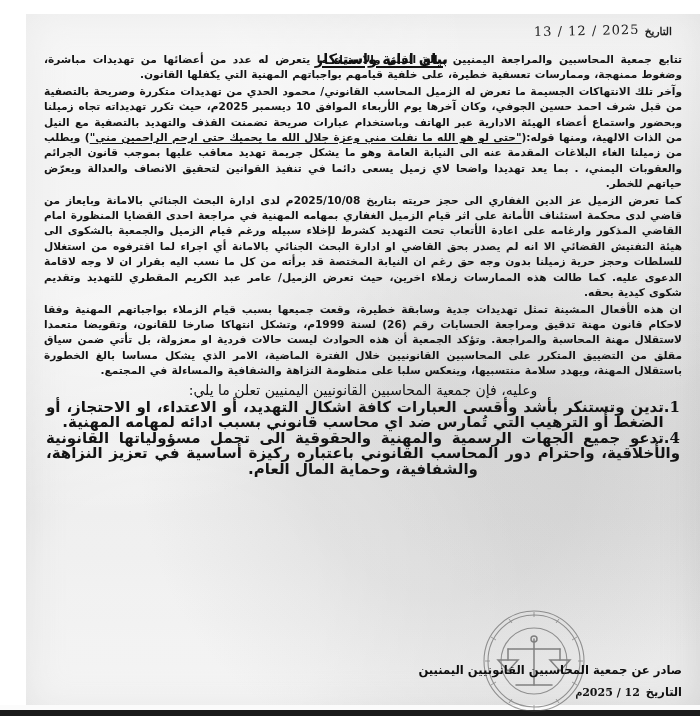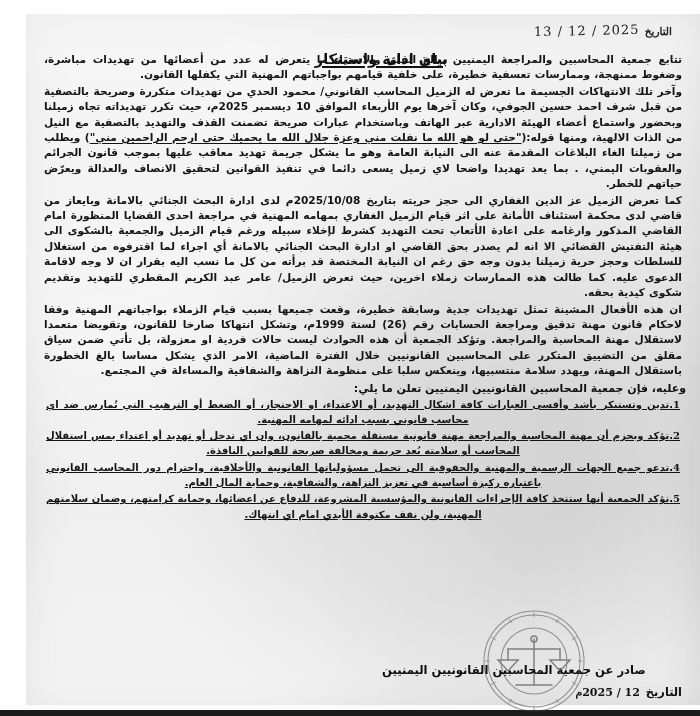--- a/index.html
+++ b/index.html
@@ -104,39 +104,39 @@
   }
   .para.tail-right{text-align-last:right;}
 
   u.quote{
     text-decoration:underline;
     text-underline-offset:1.5px;
   }
 
   
   .decl-head{
-    font-size:11px;
-    font-weight:bold;
+    text-align:center;
+    font-size:14px;
+    font-weight:normal;
     color:#101010;
     margin:3px 0 2px 0;
     letter-spacing:-.1px;
   }
 
   
   .list-item{
     text-align:justify;
     text-align-last:center;
-    font-size:10px;
+    font-size:15px;
     line-height:15.3px;
     color:#141414;
     font-weight:bold;
     margin:0 0 1px 0;
     padding:0 6px;
     letter-spacing:-.15px;
-    text-decoration:underline;
   }
   .list-item .num{
     font-family:"DejaVu Serif","Liberation Serif",serif;
     font-weight:bold;
   }
 
   
   .closing{
     text-align:justify;
     text-align-last:center;
@@ -148,21 +148,21 @@
     padding:0 4px;
     letter-spacing:-.15px;
   }
 
   
   #signature{
     position:absolute;
     right:18px;
     bottom:12px;
     width:300px;
-    text-align:left;
+    text-align:right;
   }
   .sig-line{
     font-size:11.6px;
     font-weight:bold;
     color:#0e0e0e;
     line-height:17px;
     letter-spacing:-.2px;
     position:relative;
     z-index:3;
   }
@@ -219,26 +219,24 @@
     <p class="para tail-right"><span>وآخر تلك الانتهاكات الجسيمة ما تعرض له الزميل المحاسب القانوني/ محمود الحدي من تهديدات متكررة وصريحة بالتصفية من قبل شرف احمد حسين الجوفي، وكان آخرها يوم الأربعاء الموافق 10 ديسمبر 2025م، حيث تكرر تهديداته تجاه زميلنا وبحضور واستماع أعضاء الهيئة الادارية عبر الهاتف وباستخدام عبارات صريحة تضمنت القذف والتهديد بالتصفية مع النيل من الذات الالهية، ومنها قوله:(</span><u class="quote">"حتى لو هو الله ما نفلت مني وعزة جلال الله ما يحميك حتى ارحم الراحمين مني"</u><span>) ويطلب من زميلنا الغاء البلاغات المقدمة عنه الى النيابة العامة وهو ما يشكل جريمة تهديد معاقب عليها بموجب قانون الجرائم والعقوبات اليمني، . بما يعد تهديدا واضحا لاي زميل يسعى دائما في تنفيذ القوانين لتحقيق الانصاف والعدالة ويعرّض حياتهم للخطر.</span></p>
 
     <p class="para tail-right">كما تعرض الزميل عز الدين الغفاري الى حجز حريته بتاريخ 2025/10/08م لدى ادارة البحث الجنائي بالامانة وبايعاز من قاضي لدى محكمة استئناف الأمانة على اثر قيام الزميل الغفاري بمهامه المهنية في مراجعة احدى القضايا المنظورة امام القاضي المذكور وارغامه على اعادة الأتعاب تحت التهديد كشرط لإخلاء سبيله ورغم قيام الزميل والجمعية بالشكوى الى هيئة التفتيش القضائي الا انه لم يصدر بحق القاضي او ادارة البحث الجنائي بالامانة أي اجراء لما اقترفوه من استغلال للسلطات وحجز حرية زميلنا بدون وجه حق رغم ان النيابة المختصة قد برأته من كل ما نسب اليه بقرار ان لا وجه لاقامة الدعوى عليه. كما طالت هذه الممارسات زملاء اخرين، حيث تعرض الزميل/ عامر عبد الكريم المقطري للتهديد وتقديم شكوى كيدية بحقه.</p>
 
     <p class="para tail-right">ان هذه الأفعال المشينة تمثل تهديدات جدية وسابقة خطيرة، وقعت جميعها بسبب قيام الزملاء بواجباتهم المهنية وفقا لاحكام قانون مهنة تدقيق ومراجعة الحسابات رقم (26) لسنة 1999م، وتشكل انتهاكا صارخا للقانون، وتقويضا متعمدا لاستقلال مهنة المحاسبة والمراجعة. وتؤكد الجمعية أن هذه الحوادث ليست حالات فردية او معزولة، بل تأتي ضمن سياق مقلق من التضييق المتكرر على المحاسبين القانونيين خلال الفترة الماضية، الامر الذي يشكل مساسا بالغ الخطورة باستقلال المهنة، ويهدد سلامة منتسبيها، وينعكس سلبا على منظومة النزاهة والشفافية والمساءلة في المجتمع.</p>
 
     <div class="decl-head">وعليه، فإن جمعية المحاسبين القانونيين اليمنيين تعلن ما يلي:</div>
 
     <p class="list-item tail-right"><span class="num">1</span><span>.</span><span>تدين وتستنكر بأشد وأقسى العبارات كافة اشكال التهديد، أو الاعتداء، او الاحتجاز، أو الضغط أو الترهيب التي تُمارس ضد اي محاسب قانوني بسبب ادائه لمهامه المهنية.</span></p>
 
-    <p class="list-item tail-right"><span class="num">2</span><span>.</span><span>تؤكد وبحزم أن مهنة المحاسبة والمراجعة مهنة قانونية مستقلة محمية بالقانون، وان اي تدخل أو تهديد أو اعتداء يمس استقلال المحاسب أو سلامته يُعد جريمة ومخالفة صريحة للقوانين النافذة.</span></p>
 
 
     <p class="list-item tail-right"><span class="num">4</span><span>.</span><span>تدعو جميع الجهات الرسمية والمهنية والحقوقية الى تحمل مسؤولياتها القانونية والأخلاقية، واحترام دور المحاسب القانوني باعتباره ركيزة أساسية في تعزيز النزاهة، والشفافية، وحماية المال العام.</span></p>
 
-    <p class="list-item tail-right"><span class="num">5</span><span>.</span><span>تؤكد الجمعية أنها ستتخذ كافة الإجراءات القانونية والمؤسسية المشروعة، للدفاع عن اعضائها، وحماية كرامتهم، وضمان سلامتهم المهنية، ولن نقف مكتوفة الأيدي امام اي انتهاك.</span></p>
 
 
   </div>
 
   <div id="signature">
 
     <svg id="stamp" viewBox="0 0 112 112" aria-hidden="true">
       <g fill="none" stroke="#4a4a4a" stroke-width="1.1">
         <circle cx="56" cy="56" r="50"></circle>
         <circle cx="56" cy="56" r="46"></circle>

